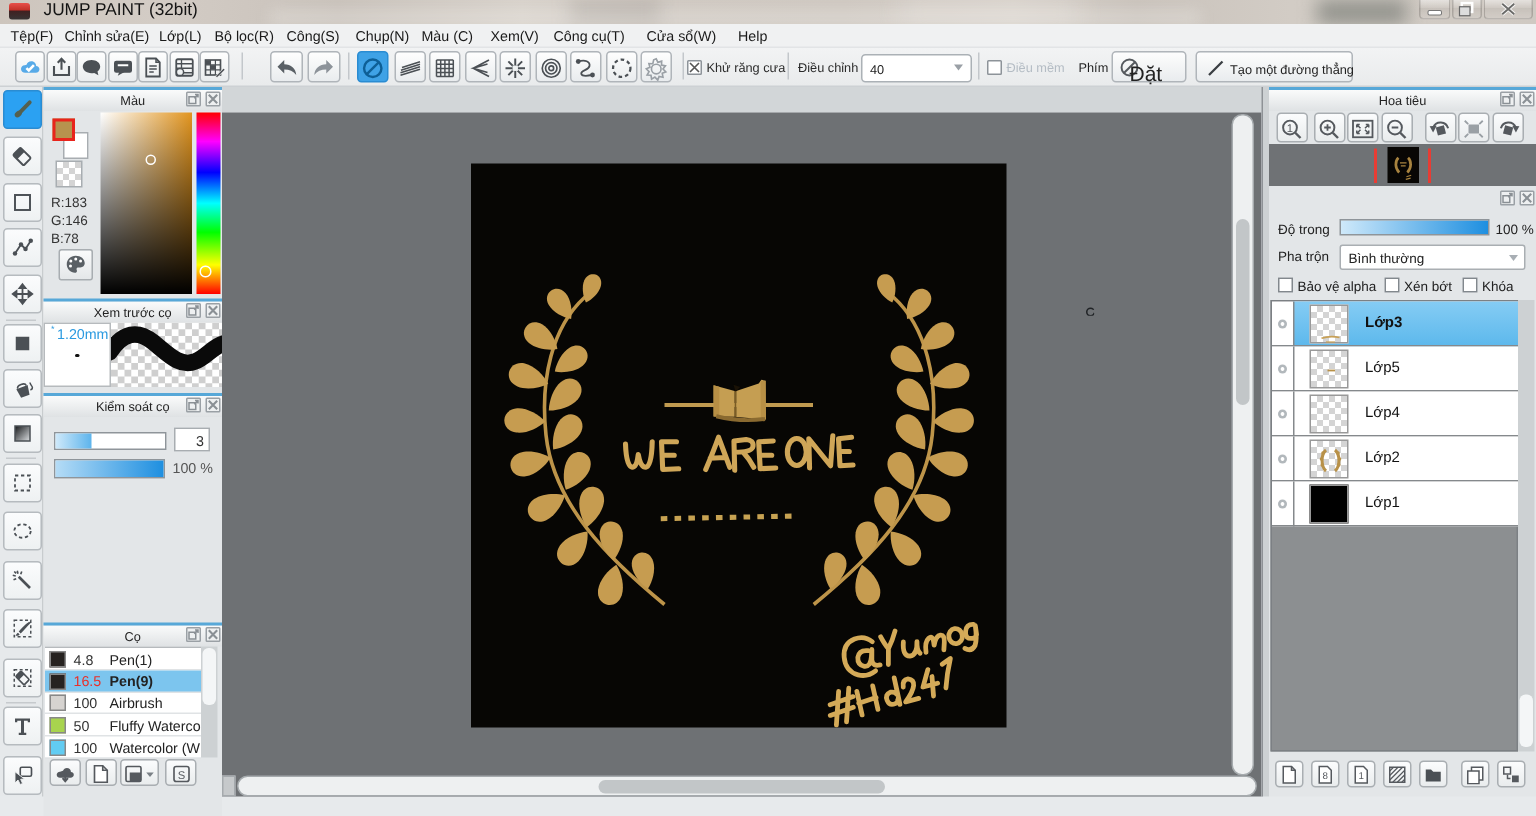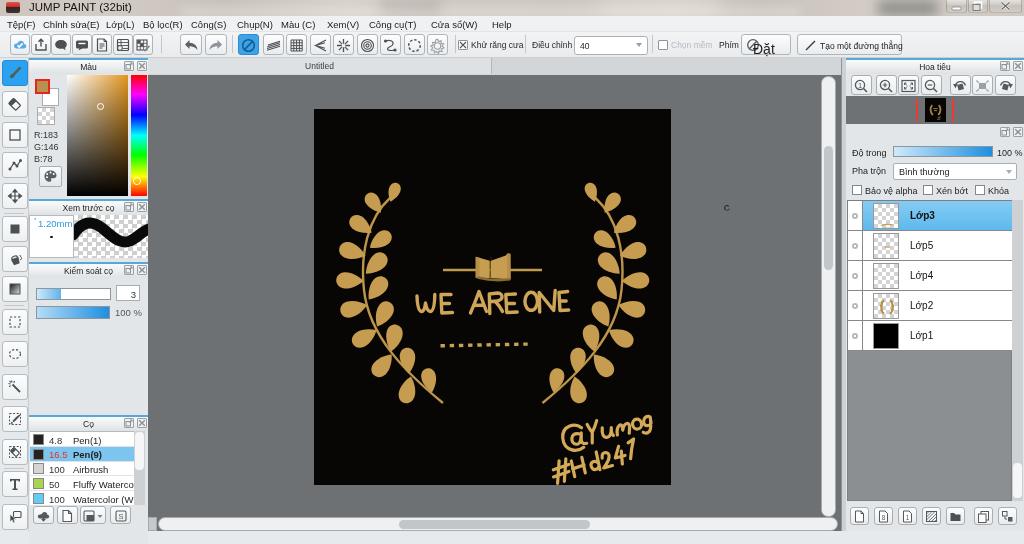--- a/index.html
+++ b/index.html
@@ -256,21 +256,21 @@
         <svg width="8" height="8" viewBox="0 0 8 8">
           <path d="M1 1 L7 7 M7 1 L1 7" stroke="#555" stroke-width="1.1"></path>
         </svg>
       </div>
     <span class="tlabel" style="left:471px">Khử răng cưa</span>
     <div class="tsep" style="left:525px"></div>
     <span class="tlabel" style="left:532px">Điều chỉnh</span>
     <div class="abs" id="combo40">40<div class="arr"></div></div>
     <div class="tsep" style="left:652px"></div>
     <div class="cbx" style="left:658px"></div>
-    <span class="tlabel dim" style="left:671px">Chọn mềm</span>
+    <span class="tlabel dim" style="left:671px">Điều mềm</span>
     <span class="tlabel" style="left:719px;color:#1e1e1e">Phím</span>
     <div class="pushbtn" style="left:741px;width:50px;">
         <svg style="position:absolute;left:4px;top:3px" width="14" height="14" viewBox="0 0 14 14">
           <circle cx="7" cy="7" r="5.3" fill="none" stroke="#55595e" stroke-width="1.3"></circle>
           <path d="M3.3 10.7 L10.7 3.3" stroke="#55595e" stroke-width="1.3"></path>
         </svg>
         <span style="position:absolute;left:11px;top:6px;font-size:14px">Đặt lại</span>
       </div>
     <div class="pushbtn" style="left:797px;width:105px;white-space:nowrap">
         <svg style="position:absolute;left:6px;top:4px" width="13" height="13" viewBox="0 0 13 13">
@@ -529,21 +529,20 @@
       </div>
     <div class="bbtn" style="left:81px">
         <svg width="14" height="14" viewBox="0 0 14 14">
           <rect x="2" y="2" width="10" height="10" rx="1.5" fill="none" stroke="#55595e" stroke-width="1.1"></rect>
           <text x="7" y="10" font-size="7.5" fill="#55595e" text-anchor="middle" font-family="Liberation Sans">S</text>
         </svg>
       </div>
   </div>
 
   <div class="abs" id="tabbar"></div>
-  <div class="abs" id="tab1">Untitled</div>
   <div class="abs" id="workspace"></div>
   <div class="abs" id="canvas">
   <svg width="357" height="376" viewBox="314 109 357 376">
     <defs>
       <path id="leaf" d="M0.5,0 C5,-4.5 13,-8.7 19.5,-8.1 C25.2,-7.5 27.8,-3.8 27.8,0 C27.8,3.8 25.2,7.5 19.5,8.1 C13,8.7 5,4.5 0.5,0 Z" fill="#c69c50"></path>
       <g id="branch">
         <path d="M443,403 C405,372 369,336 364,290 C360,253 368,218 390,198" fill="none" stroke="#bd9449" stroke-width="2.4"></path>
         <use href="#leaf" transform="translate(411,376) rotate(103)"></use>
         <use href="#leaf" transform="translate(392,354) rotate(130)"></use>
         <use href="#leaf" transform="translate(377,330) rotate(150)"></use>

